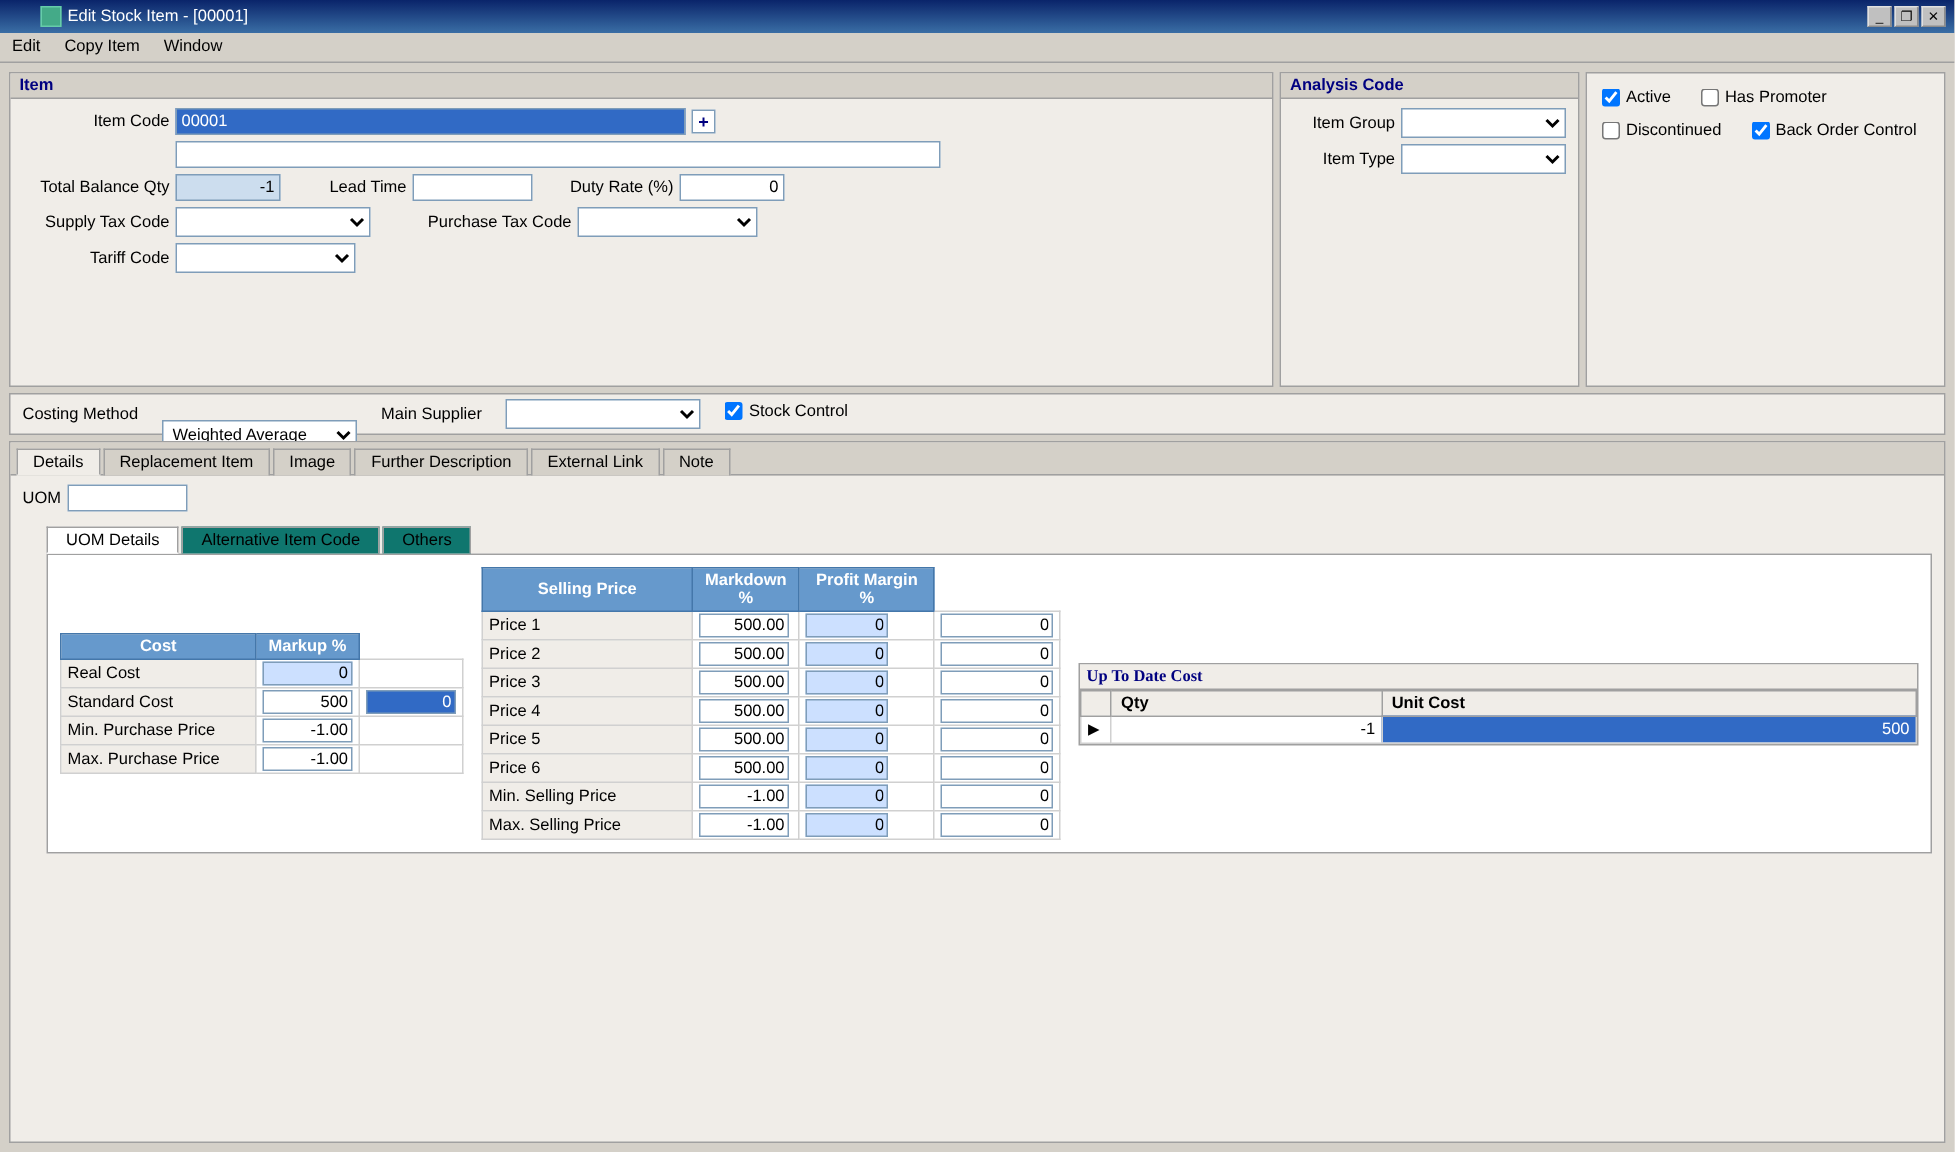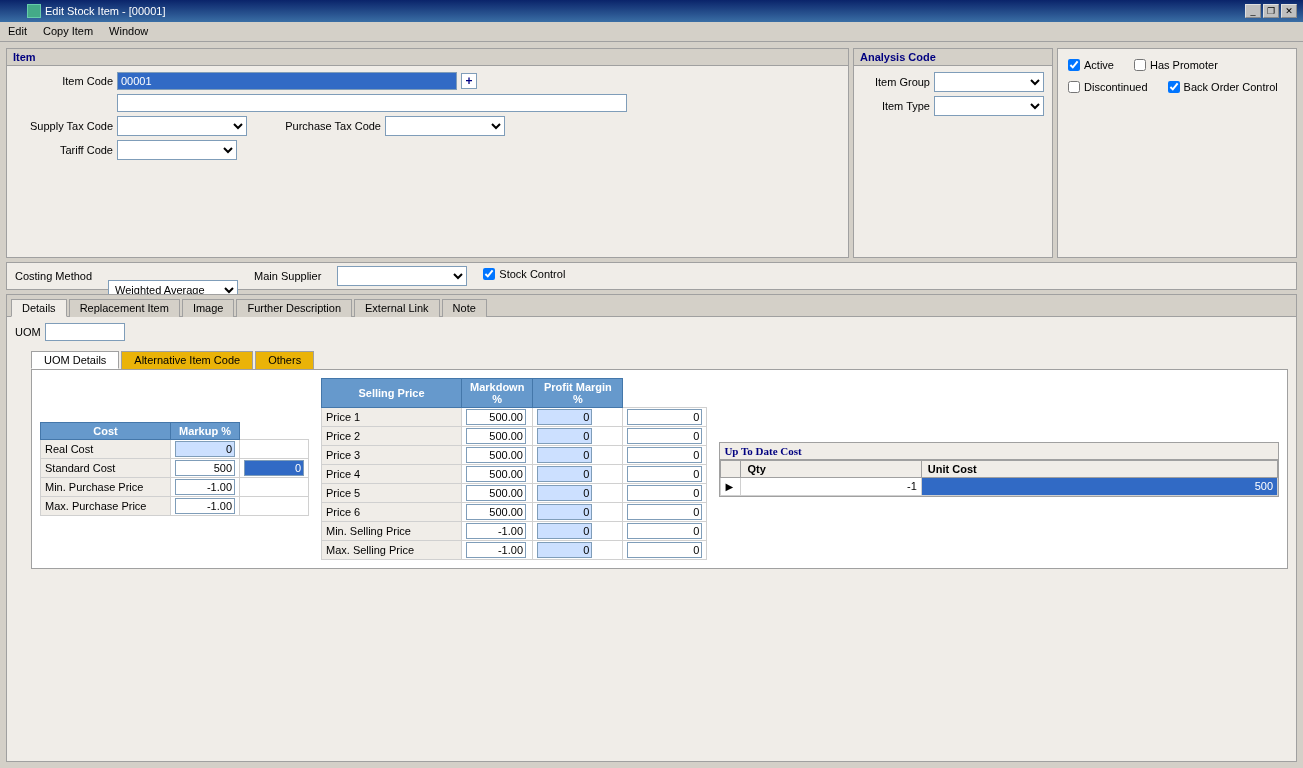--- a/index.html
+++ b/index.html
@@ -137,21 +137,21 @@
       display: flex;
       padding-top: 2px;
       padding-left: 0;
       gap: 0;
       margin-bottom: 0;
     }
     .inner-tab {
       padding: 2px 12px;
       border: 1px solid #a0a0a0;
       border-bottom: none;
-      background: #eab308;
+      background: #0f766e;
       cursor: pointer;
       margin-right: 2px;
     }
     .inner-tab.active {
       background: white;
       border-bottom: 1px solid white;
     }
     
     .inner-tab-content {
       border: 1px solid #a0a0a0;
@@ -265,20 +265,28 @@
           <span class="form-label" style="width:100px;">Item Code</span>
           <input type="text" class="form-input highlighted" style="width: 340px;" value="00001">
           <div class="add-btn">+</div>
         </div>
 
         <div class="form-row">
           <span class="form-label" style="width:100px;"></span>
           <input type="text" class="form-input" style="width: 510px;">
         </div>
 
+        <div class="form-row">
+          <span class="form-label" style="width:100px;">Total Balance Qty</span>
+          <input type="text" class="form-input" style="width: 70px; background: rgb(204, 221, 238); text-align: right;" value="-1">
+          <span class="form-label" style="width:80px;text-align:right;">Lead Time</span>
+          <input type="text" class="form-input" style="width: 80px;">
+          <span class="form-label" style="width:90px;text-align:right;">Duty Rate (%)</span>
+          <input type="text" class="form-input" style="width: 70px; text-align: right;" value="0">
+        </div>
 
         <div class="form-row">
           <span class="form-label" style="width:100px;">Supply Tax Code</span>
           <select class="form-input" style="width:130px;"><option></option></select>
           <span class="form-label" style="width:130px;text-align:right;">Purchase Tax Code</span>
           <select class="form-input" style="width:120px;"><option></option></select>
         </div>
 
         <div class="form-row">
           <span class="form-label" style="width:100px;">Tariff Code</span>

